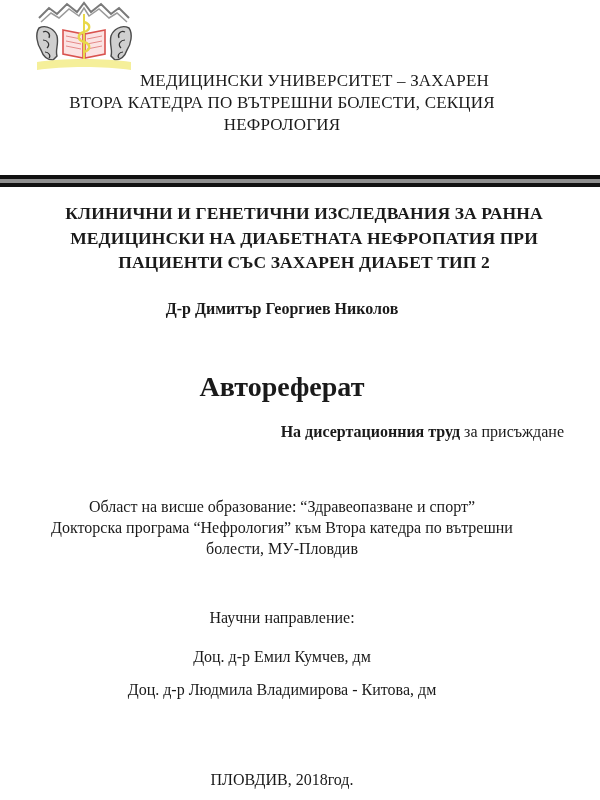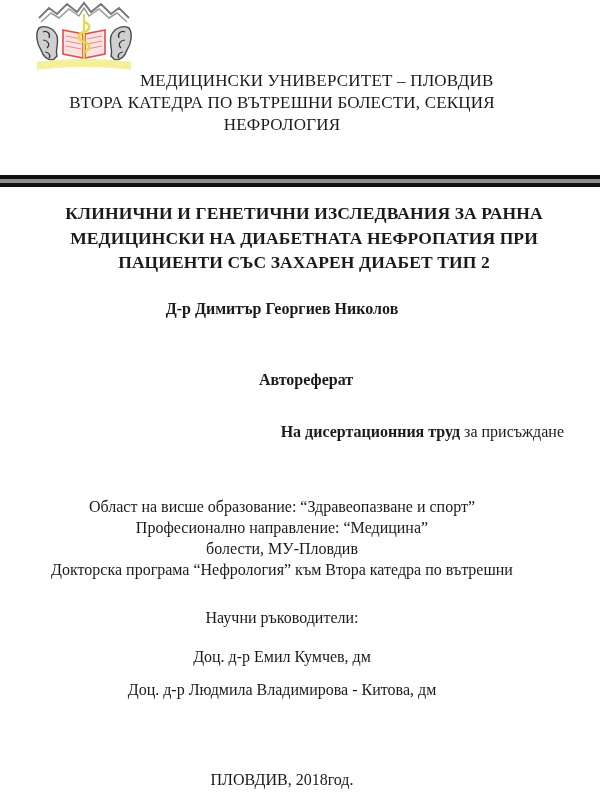--- a/index.html
+++ b/index.html
@@ -52,23 +52,22 @@
 
     .author {
       top: 300px;
       font-size: 16px;
       font-weight: bold;
       white-space: nowrap;
     }
 
     .doc-type {
       top: 371px;
-      font-size: 16px;
+      font-size: 28px;
       font-weight: bold;
-      padding-left: 24px;
     }
 
     .purpose {
       top: 422px;
       font-size: 16px;
       line-height: 20px;
       white-space: nowrap;
       text-align: right;
     }
     .purpose b { font-weight: bold; }
@@ -121,21 +120,21 @@
     <path d="M72,30 L52,34 L52,58 L72,54 Z" fill="#fbe3e3" stroke="#d9534f" stroke-width="1.6"></path>
     <path d="M33,36 L48,39 M33,41 L48,44 M33,46 L48,49 M69,36 L54,39 M69,41 L54,44 M69,46 L54,49" stroke="#e58a88" stroke-width="1"></path>
 
     <line x1="51" y1="14" x2="51" y2="62" stroke="#e8d84a" stroke-width="2"></line>
     <path d="M51,22 C58,24 58,30 51,32 C44,34 44,40 51,42 C58,44 58,50 51,52" fill="none" stroke="#e8d84a" stroke-width="2.4"></path>
 
     <path d="M4,62 C30,58 72,58 98,62 L98,70 C72,66 30,66 4,70 Z" fill="#f5ef9a"></path>
   </svg>
 </div>
 
-<div class="abs inst-line inst-1">МЕДИЦИНСКИ УНИВЕРСИТЕТ – ПЛОВДИВ</div>
+<div class="abs inst-line inst-1">МЕДИЦИНСКИ УНИВЕРСИТЕТ – ЗАХАРЕН</div>
 <div class="abs center inst-line inst-2">ВТОРА КАТЕДРА ПО ВЪТРЕШНИ БОЛЕСТИ, СЕКЦИЯ</div>
 <div class="abs center inst-line inst-3">НЕФРОЛОГИЯ</div>
 
 <div class="abs rule">
   <div class="b1"></div>
   <div class="g"></div>
   <div class="b2"></div>
 </div>
 
 <div class="abs center title-block">
@@ -147,22 +146,21 @@
 <div class="abs center author">Д-р Димитър Георгиев Николов</div>
 
 <div class="abs center doc-type">Автореферат</div>
 
 <div class="abs center purpose">
   <div><b>На дисертационния труд</b><span> за присъждане</span></div>
 </div>
 
 <div class="abs center fields">
   <div>Област на висше образование: “Здравеопазване и спорт”</div>
-  <div>Професионално направление: “Медицина”</div>
+  <div>Докторска програма “Нефрология” към Втора катедра по вътрешни</div>
   <div>болести, МУ-Пловдив</div>
-  <div>Докторска програма “Нефрология” към Втора катедра по вътрешни</div>
 </div>
 
-<div class="abs center sup-label">Научни ръководители:</div>
+<div class="abs center sup-label">Научни направление:</div>
 <div class="abs center sup-1">Доц. д-р Емил Кумчев, дм</div>
 <div class="abs center sup-2">Доц. д-р Людмила Владимирова - Китова, дм</div>
 
 <div class="abs center footer">ПЛОВДИВ, 2018год.</div>
 
 </body></html>

